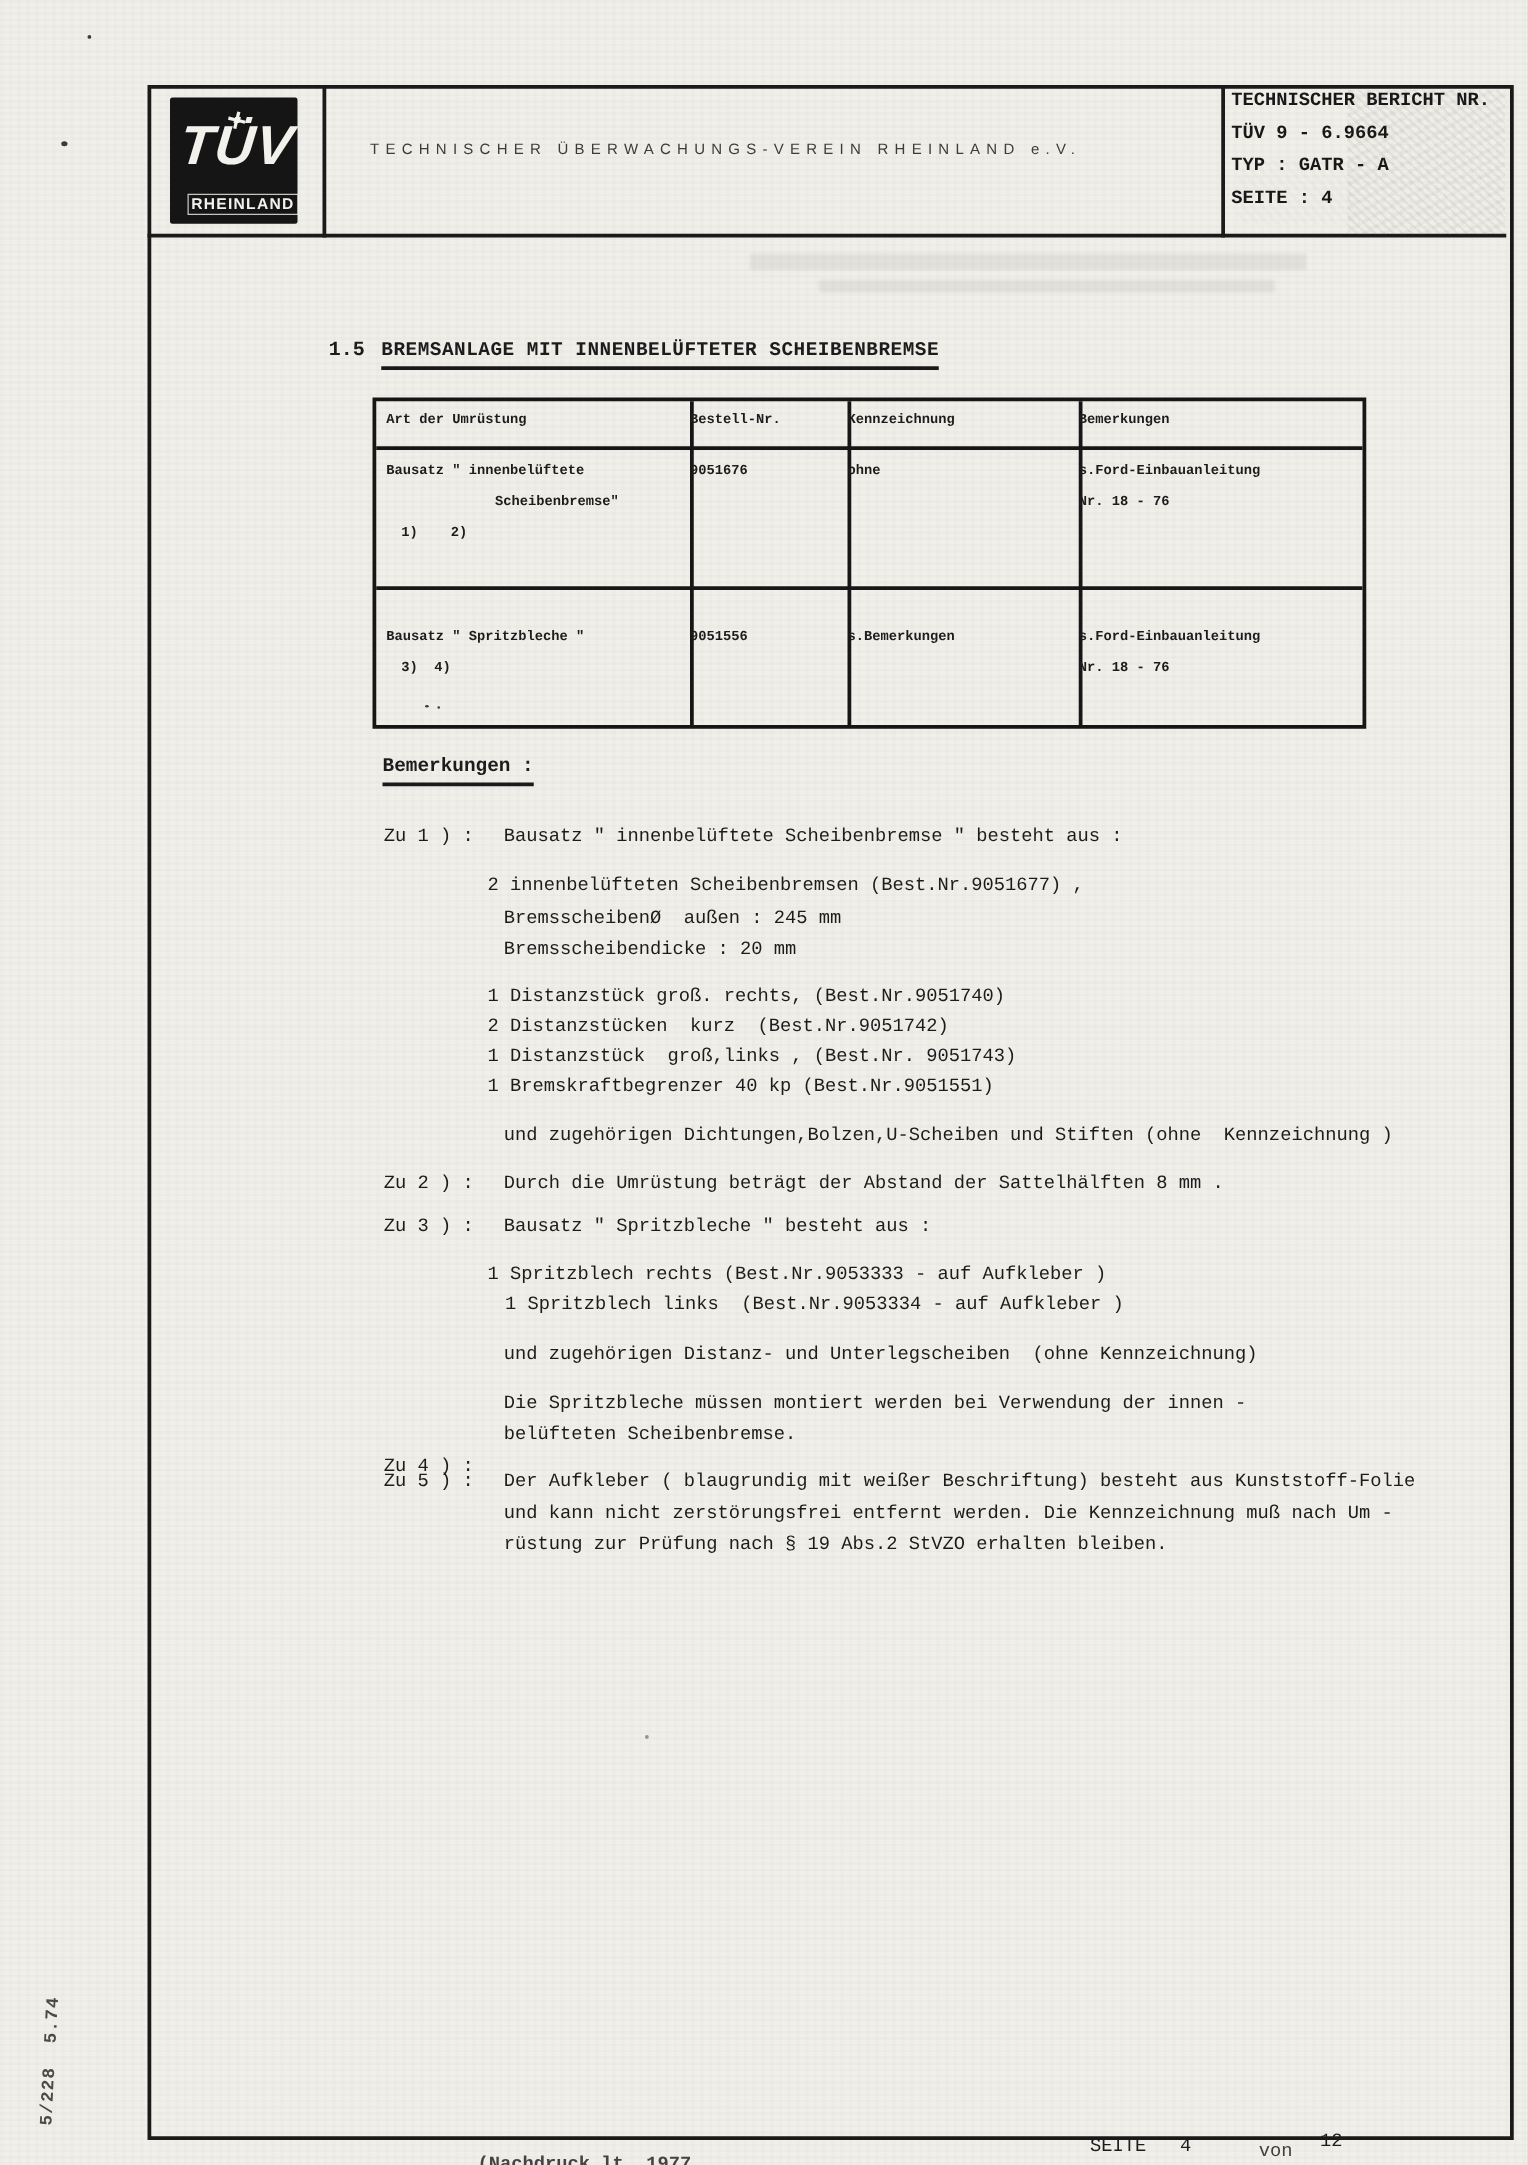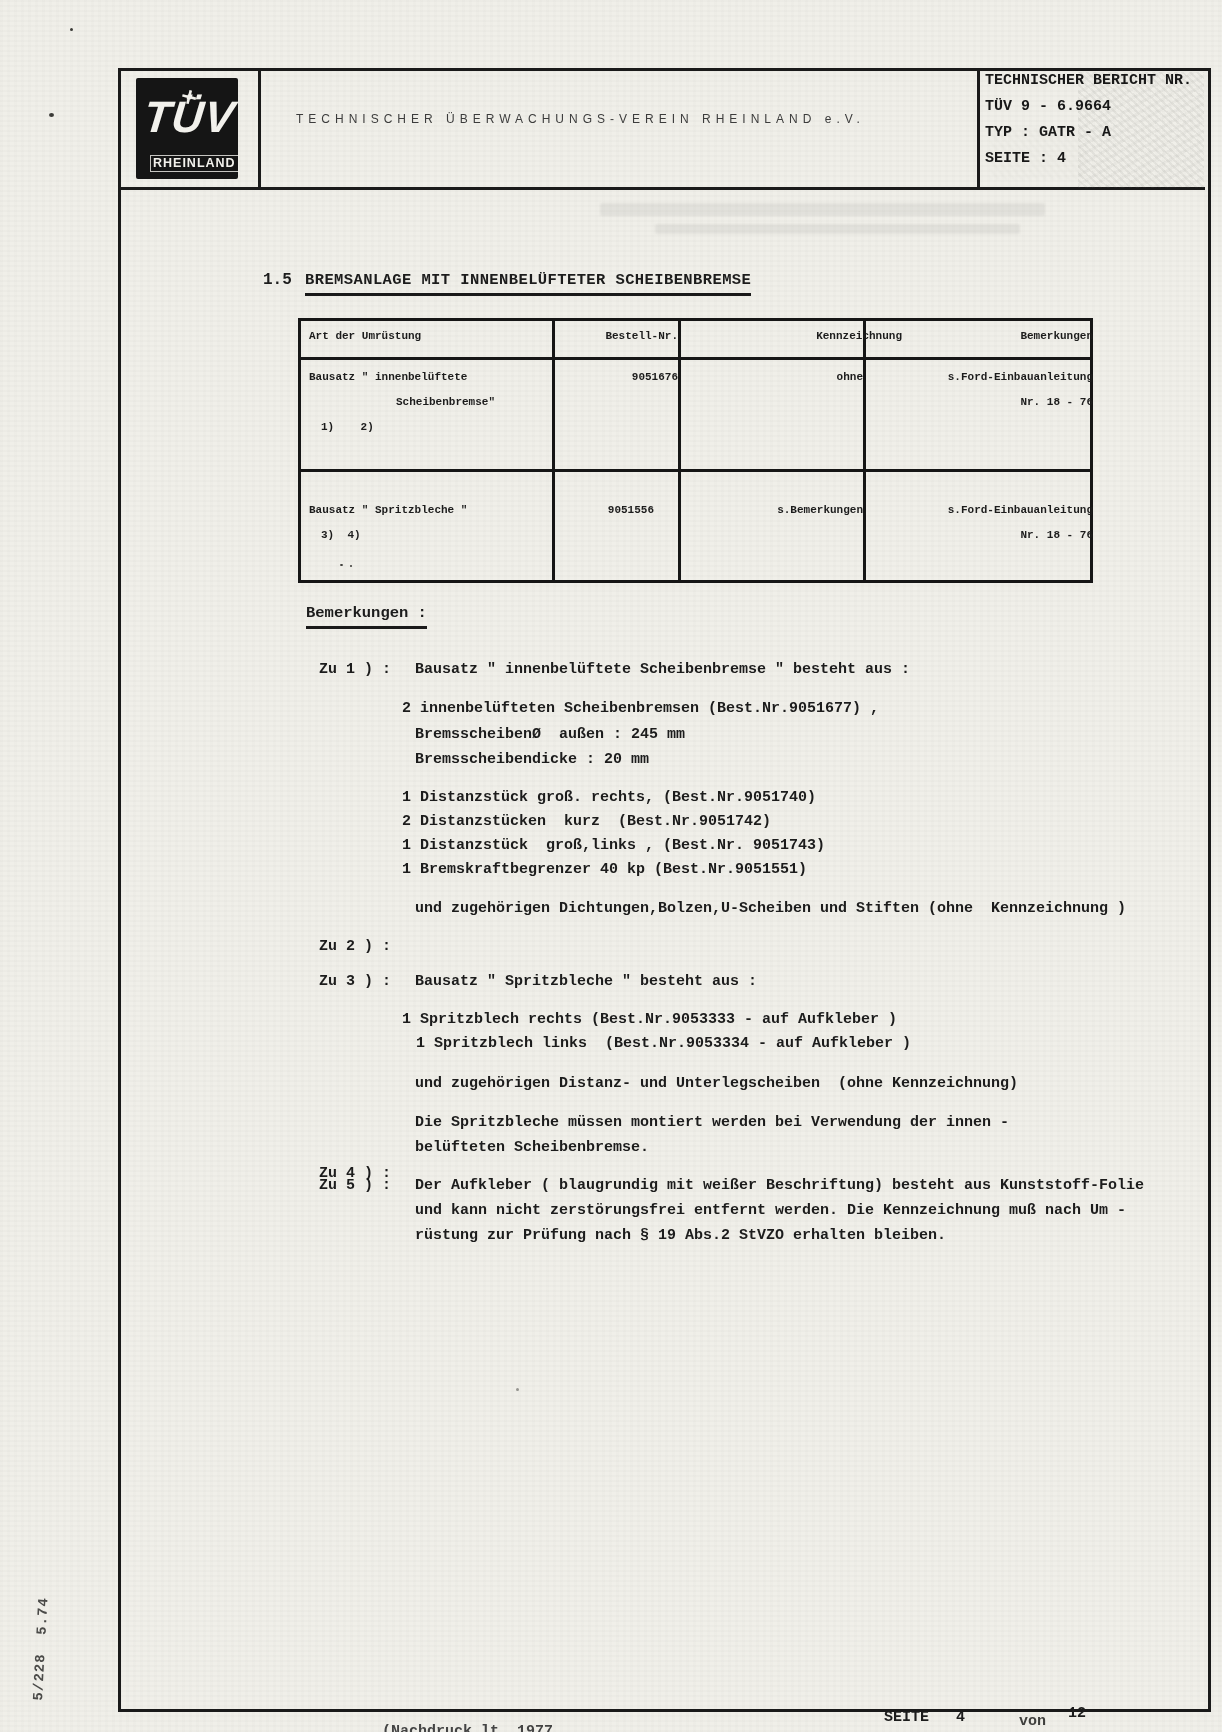--- a/index.html
+++ b/index.html
@@ -6,21 +6,21 @@
   .scan{
     position:relative;width:1222px;height:1732px;margin:0 auto;
     background:#f0efe9;
     background-image:
       repeating-linear-gradient(0deg, rgba(0,0,0,0.015) 0 2px, transparent 2px 5px),
       repeating-linear-gradient(90deg, rgba(0,0,0,0.01) 0 3px, transparent 3px 7px);
     overflow:hidden;
     font-family:"Liberation Mono","DejaVu Sans Mono",monospace;
     color:#1c1c1c;
   }
-  .line{position:absolute;white-space:pre;font-size:15px;font-weight:700;line-height:19px;color:#1c1c1c;margin-left:12px;}
+  .line{position:absolute;white-space:pre;font-size:15px;font-weight:400;line-height:19px;color:#1c1c1c;}
   
   .page-border{position:absolute;left:118px;top:68px;width:1087px;height:1638px;border:3px solid #1a1a1a;}
   .header-bottom{position:absolute;left:118px;top:187px;width:1087px;height:3px;background:#1a1a1a;}
   .logo-divider{position:absolute;left:258px;top:68px;width:3px;height:122px;background:#1a1a1a;}
   .repbox-divider{position:absolute;left:977px;top:68px;width:3px;height:122px;background:#1a1a1a;}
   
   .logo-box{position:absolute;left:136px;top:78px;width:102px;height:101px;background:#151515;border-radius:2px;}
   .logo-tuv{position:absolute;left:8px;top:14px;width:90px;text-align:center;
     font-family:"Liberation Sans",sans-serif;font-weight:700;font-style:italic;
     font-size:44px;color:#f2f1ec;transform:skewX(-6deg);letter-spacing:1px;}
@@ -42,21 +42,21 @@
   .ghost{position:absolute;background:rgba(110,110,105,.10);filter:blur(1.2px);border-radius:2px;}
   
   .sec-num{position:absolute;left:263px;top:271px;font-size:16px;font-weight:700;}
   .sec-title{position:absolute;left:305px;top:271px;font-size:15.5px;font-weight:700;letter-spacing:.4px;
     border-bottom:3px solid #1a1a1a;padding-bottom:4px;white-space:pre;}
   
   .tbl{position:absolute;left:298px;top:318px;width:795px;height:265px;border:3px solid #161616;box-sizing:border-box;}
   .tbl .v{position:absolute;top:0;bottom:0;width:3px;background:#161616;}
   .tbl .h{position:absolute;left:0;right:0;height:3px;background:#161616;}
   .cell{position:absolute;white-space:pre;font-size:11px;font-weight:700;}
-  .ctr{text-align:right;}
+  .ctr{text-align:left;}
   
   .rem-head{position:absolute;left:306px;top:604px;font-size:15.5px;font-weight:700;
     border-bottom:3px solid #1a1a1a;padding-bottom:4px;white-space:pre;}
   
   .margin-code{position:absolute;left:30px;top:1700px;transform:rotate(-87deg);transform-origin:0 0;
     font-size:14px;font-weight:700;color:#4a4a48;white-space:pre;letter-spacing:1px;}
   .clipped{position:absolute;left:382px;top:1723px;font-size:15px;font-weight:700;color:#444;white-space:pre;}
   .speck{position:absolute;background:#3b3b38;border-radius:50%;}
 </style>
 </head>
@@ -130,20 +130,21 @@
   <div class="line" style="left:390px;top:699px;">2 innenbelüfteten Scheibenbremsen (Best.Nr.9051677) ,</div>
   <div class="line" style="left:403px;top:725px;">BremsscheibenØ  außen : 245 mm</div>
   <div class="line" style="left:403px;top:750px;">Bremsscheibendicke : 20 mm</div>
   <div class="line" style="left:390px;top:788px;">1 Distanzstück groß. rechts, (Best.Nr.9051740)</div>
   <div class="line" style="left:390px;top:812px;">2 Distanzstücken  kurz  (Best.Nr.9051742)</div>
   <div class="line" style="left:390px;top:836px;">1 Distanzstück  groß,links , (Best.Nr. 9051743)</div>
   <div class="line" style="left:390px;top:860px;">1 Bremskraftbegrenzer 40 kp (Best.Nr.9051551)</div>
   <div class="line" style="left:403px;top:899px;">und zugehörigen Dichtungen,Bolzen,U-Scheiben und Stiften (ohne  Kennzeichnung )</div>
 
   <div class="line" style="left:307px;top:937px;">Zu 2 ) :</div>
+  <div class="line" style="left:403px;top:937px;">Durch die Umrüstung beträgt der Abstand der Sattelhälften 8 mm .</div>
 
   <div class="line" style="left:307px;top:972px;">Zu 3 ) :</div>
   <div class="line" style="left:403px;top:972px;">Bausatz " Spritzbleche " besteht aus :</div>
   <div class="line" style="left:390px;top:1010px;">1 Spritzblech rechts (Best.Nr.9053333 - auf Aufkleber )</div>
   <div class="line" style="left:404px;top:1034px;">1 Spritzblech links  (Best.Nr.9053334 - auf Aufkleber )</div>
   <div class="line" style="left:403px;top:1074px;">und zugehörigen Distanz- und Unterlegscheiben  (ohne Kennzeichnung)</div>
 
   <div class="line" style="left:307px;top:1164px;">Zu 4 ) :</div>
   <div class="line" style="left:403px;top:1113px;">Die Spritzbleche müssen montiert werden bei Verwendung der innen -</div>
   <div class="line" style="left:403px;top:1138px;">belüfteten Scheibenbremse.</div>

